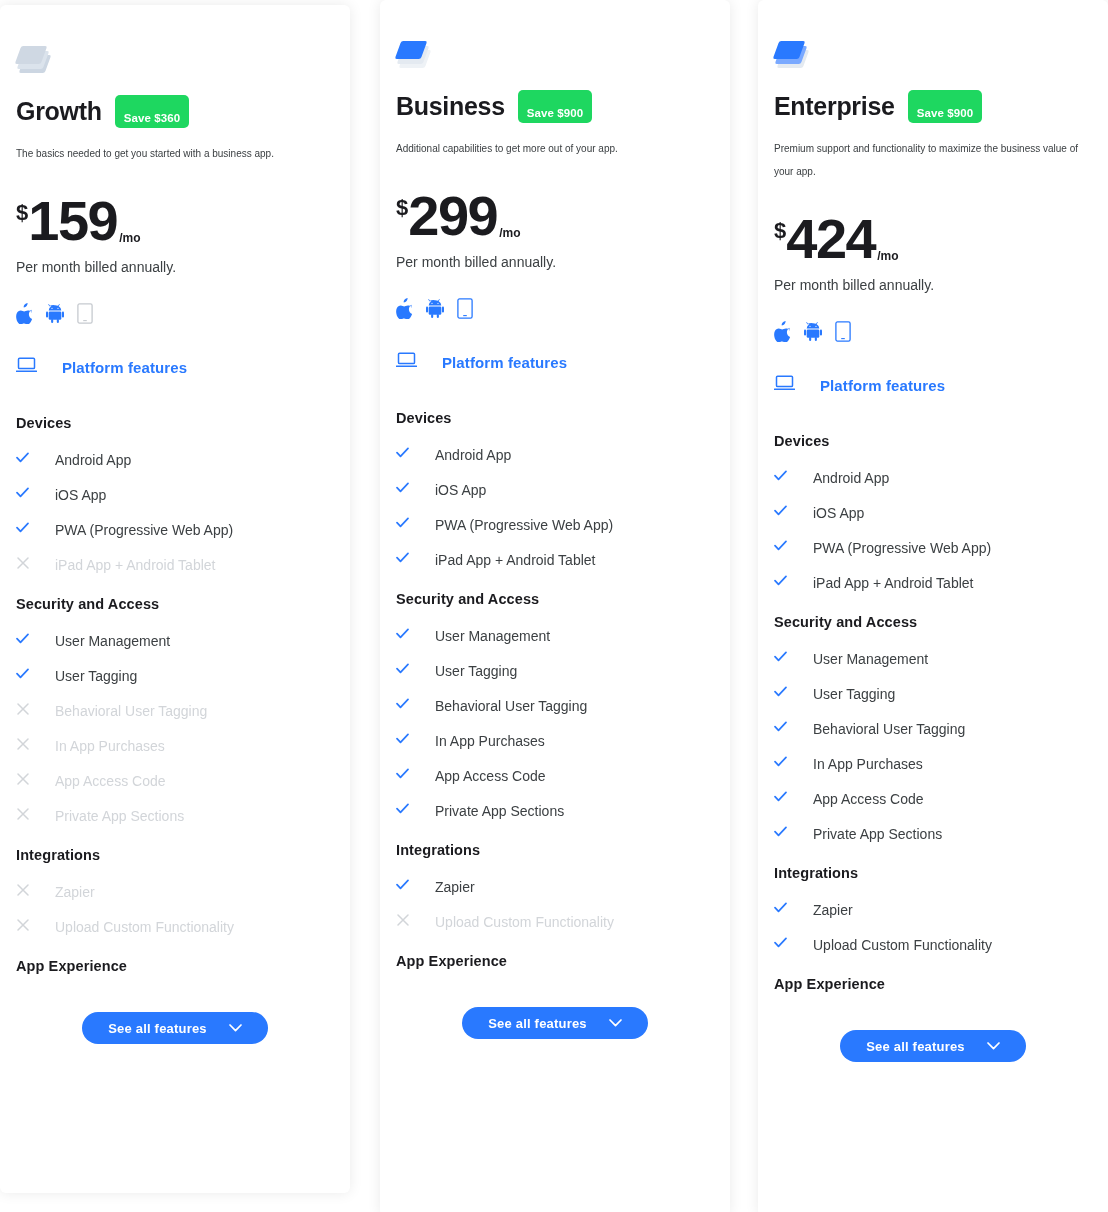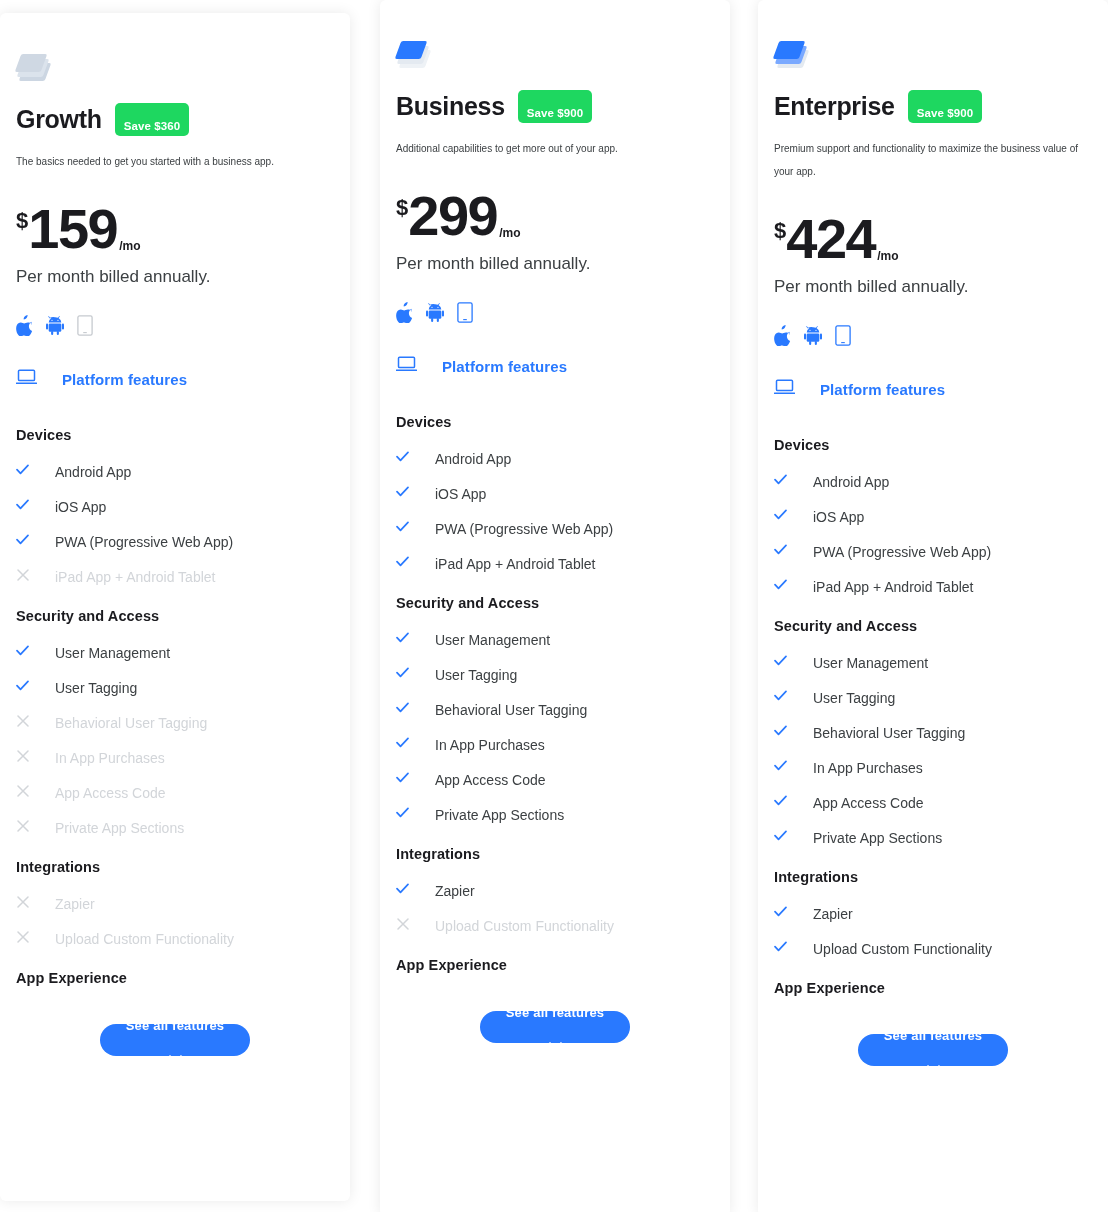--- a/index.html
+++ b/index.html
@@ -23,21 +23,21 @@
   .plan-card {
     position: absolute;
     top: 0;
     width: 350px;
     background: #ffffff;
     border-radius: 6px;
     box-shadow: 0 0 14px rgba(0,0,0,0.085);
     padding: 0 16px;
     overflow: hidden;
   }
-  .plan-card.card-0 { left: 0px;   top: 13px; height: 1188px; }
+  .plan-card.card-0 { left: 0px;   top: 5px; height: 1188px; }
   .plan-card.card-1 { left: 380px; top: 0px; height: 1216px; }
   .plan-card.card-2 { left: 758px; top: 0px; height: 1216px; }
 
   .card-inner { padding-top: 40px; }
 
   
   .plan-logo {
     position: relative;
     width: 34px;
     height: 30px;
@@ -117,21 +117,21 @@
   }
   .per {
     font-size: 12px;
     font-weight: 700;
     color: #1b1b1f;
     align-self: flex-end;
     margin-bottom: 4px;
     margin-left: 2px;
   }
   .billing-note {
-    font-size: 17px;
+    font-size: 14px;
     color: #3c4043;
     margin-bottom: 26px;
   }
 
   
   .device-icons {
     display: flex;
     align-items: center;
     gap: 13px;
     margin-bottom: 32px;
@@ -199,21 +199,20 @@
     color: #ffffff;
     border: none;
     border-radius: 22px;
     height: 32px;
     padding: 0 26px;
     font-family: "Liberation Sans", sans-serif;
     font-size: 13px;
     font-weight: 700;
     letter-spacing: 0.2px;
     cursor: pointer;
-    flex-direction: column;
   }
   .cta-button .chev { display: block; }
 </style>
 </head>
 <body>
 
 <div class="pricing-grid" id="grid">
     <div class="plan-card card-0">
       <div class="card-inner">
         <div class="plan-logo ">

